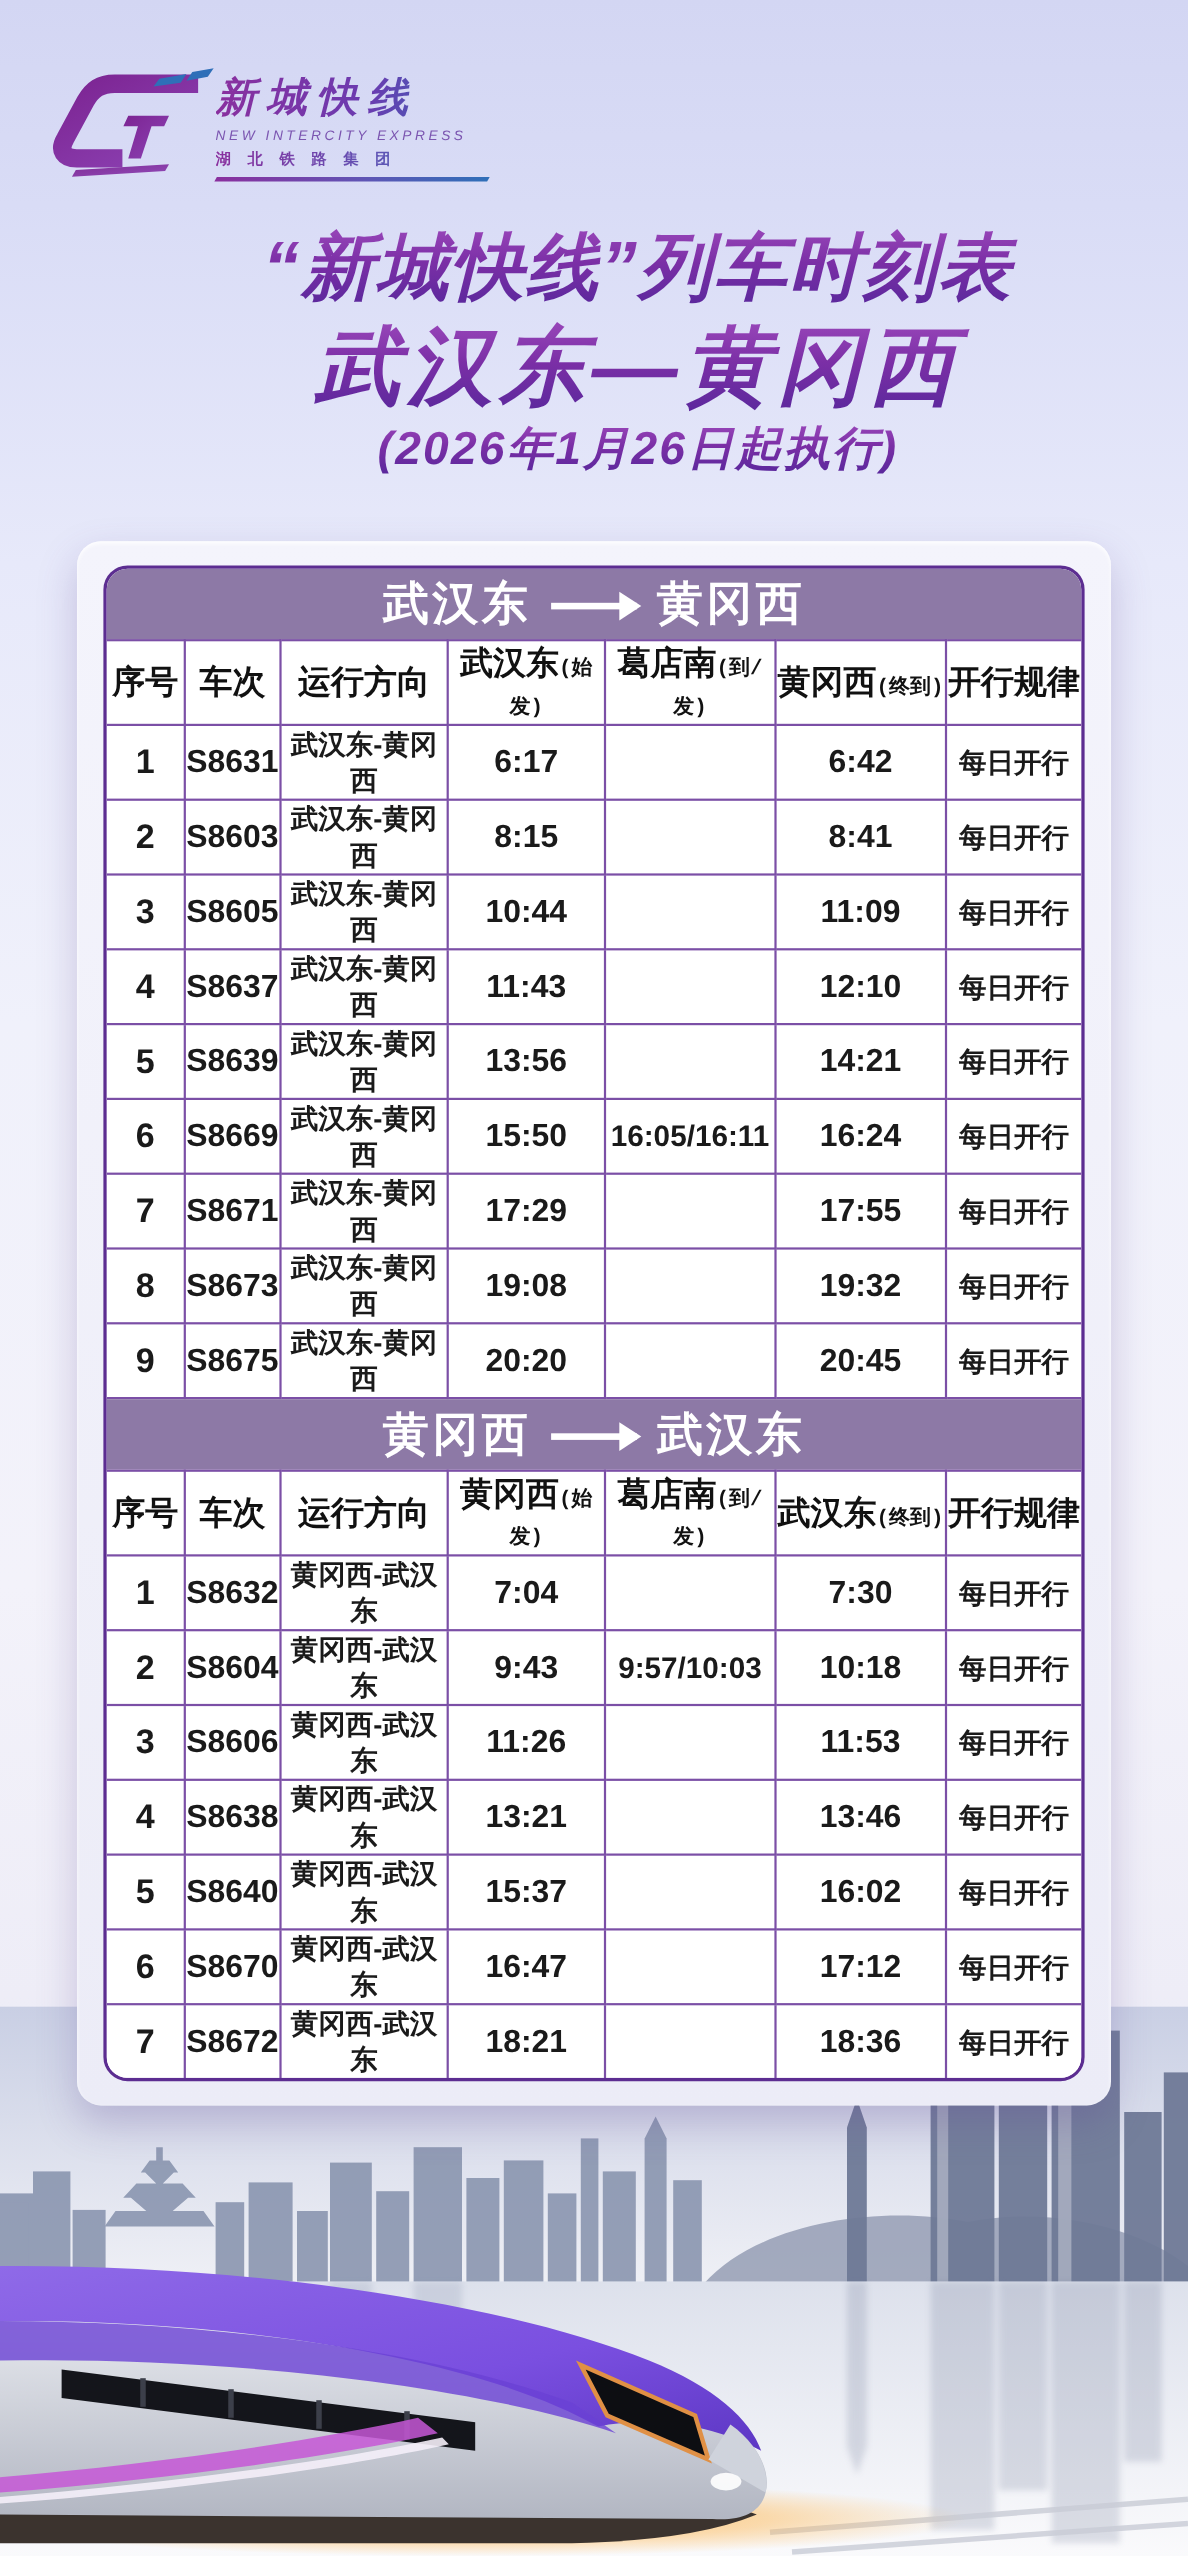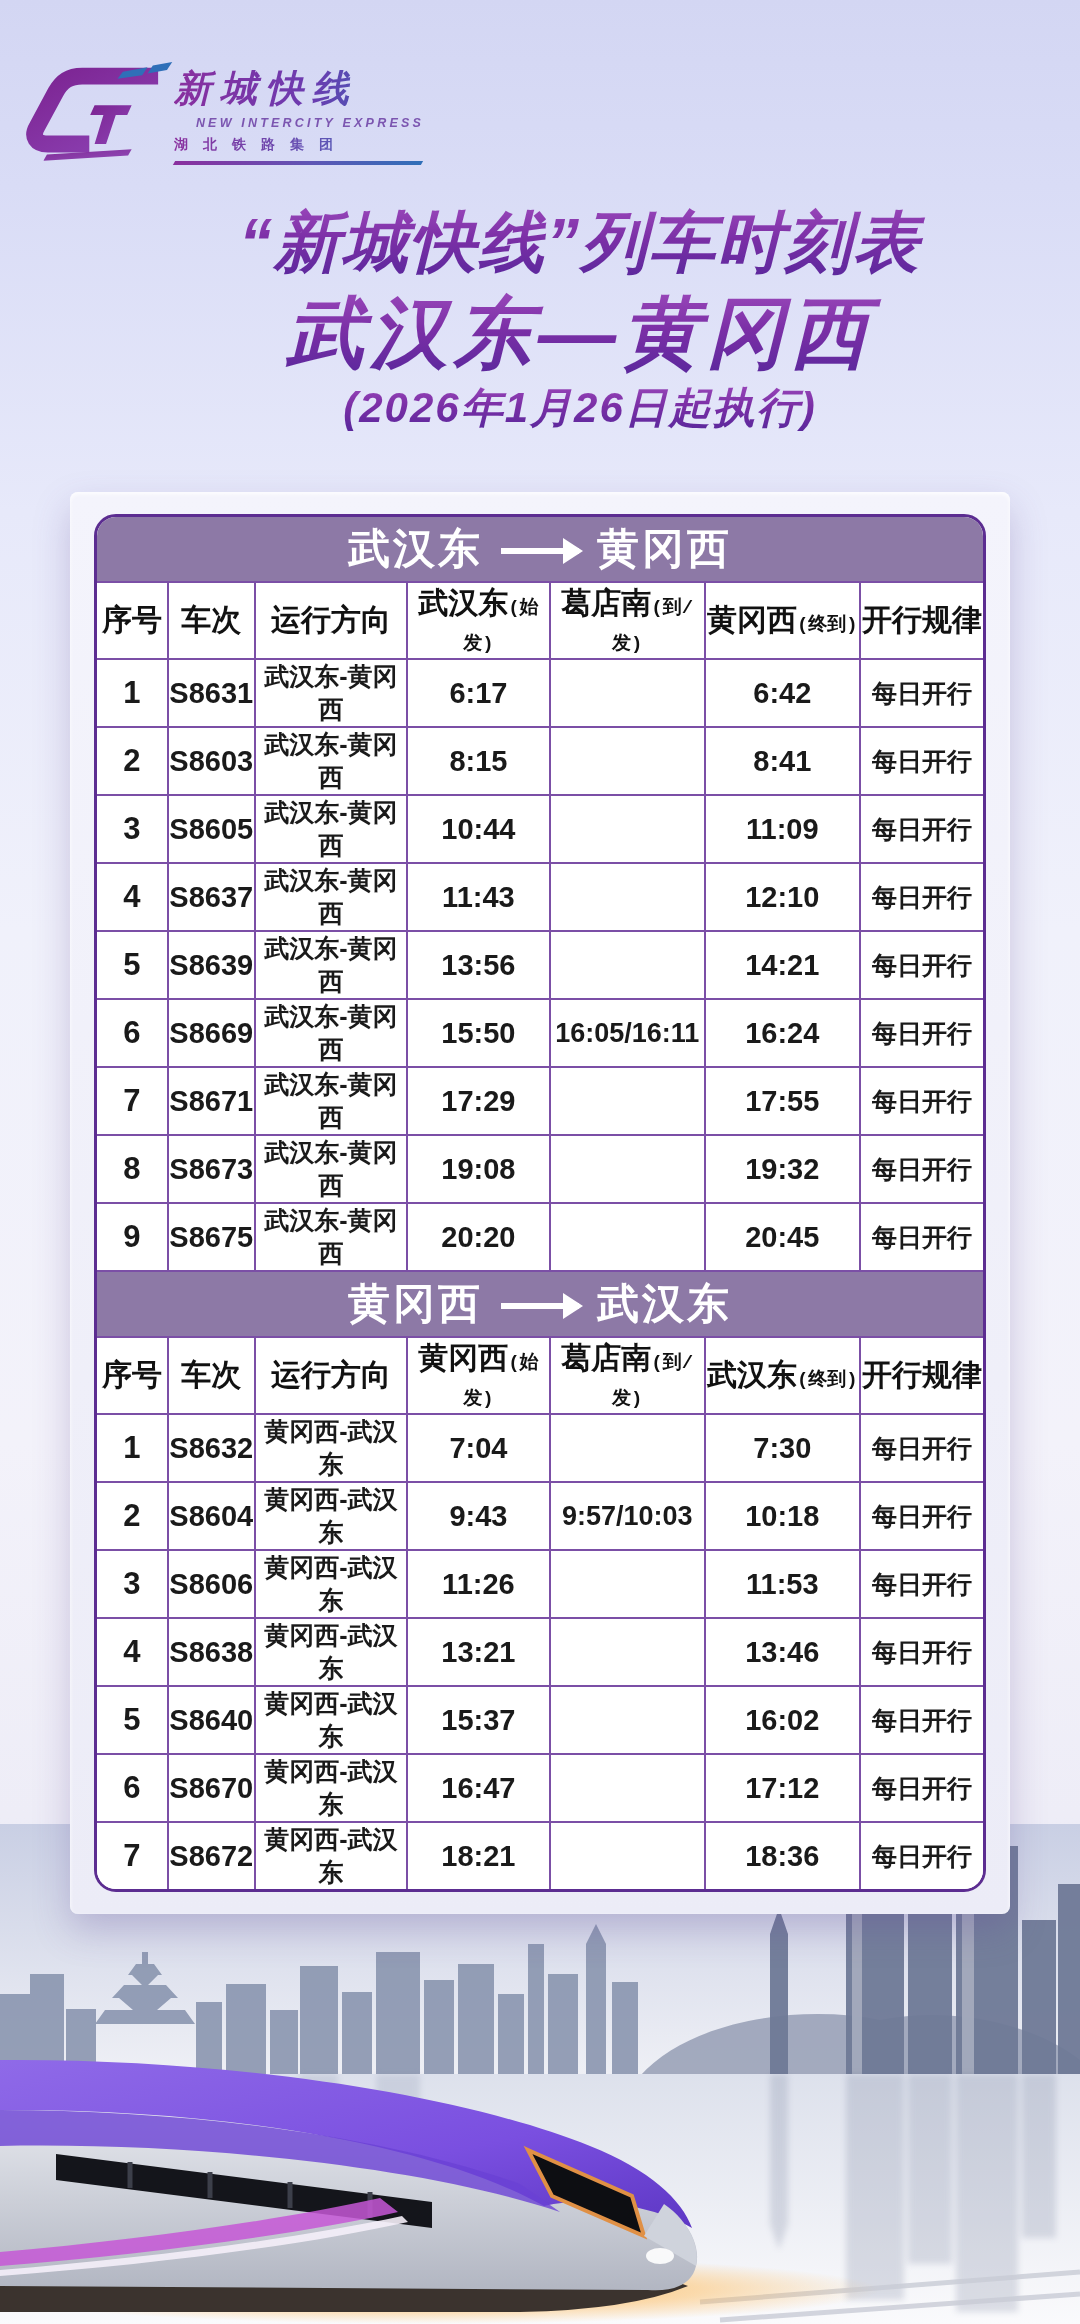--- a/index.html
+++ b/index.html
@@ -7,31 +7,31 @@
     width:1080px;height:2324px;
     font-family:"Liberation Sans","DejaVu Sans",sans-serif;
     background:#d4d7f4;
   }
   .poster{
     position:relative;width:1080px;height:2324px;overflow:hidden;
     background:linear-gradient(180deg,#d3d6f3 0%,#d9dcf6 8%,#e7e9fa 22%,#f0f1fb 40%,#f3f2fa 62%,#eeedf7 78%,#e9e9f4 100%);
   }
 
   
-  .logo{position:absolute;left:24px;top:26px;width:400px;height:190px;}
+  .logo{position:absolute;left:46px;top:26px;width:400px;height:190px;}
   .logo-g{position:absolute;left:0;top:18px;}
   .logo-text{position:absolute;left:150px;top:38px;width:250px;}
   .logo-cn{
     font-size:37px;font-weight:900;font-style:italic;letter-spacing:9px;white-space:nowrap;
     background:linear-gradient(95deg,#8a2f9e 0%,#6b3bb0 55%,#2f6fb8 100%);
     -webkit-background-clip:text;background-clip:text;color:transparent;
   }
   .logo-en{
-    margin-top:2px;font-size:12.5px;font-weight:700;font-style:italic;letter-spacing:3.2px;
-    color:#7b55b0;white-space:nowrap;text-align:right;
+    margin-top:2px;font-size:12.5px;font-weight:400;font-style:italic;letter-spacing:3.2px;
+    color:#7b55b0;white-space:nowrap;
   }
   .logo-sub{
     margin-top:6px;font-size:14px;font-weight:700;letter-spacing:15px;white-space:nowrap;
     background:linear-gradient(95deg,#8a2f9e 0%,#5f55b5 60%,#2f6fb8 100%);
     -webkit-background-clip:text;background-clip:text;color:transparent;
   }
   .logo-underline{
     margin-top:7px;height:4px;width:248px;transform:skewX(-30deg);
     background:linear-gradient(90deg,#8a2f9e 0%,#5f55b5 55%,#2f6fb8 100%);
   }
@@ -45,21 +45,21 @@
     padding-left:40px;
   }
   .t1{position:absolute;top:198px;width:100%;font-size:66px;letter-spacing:2px;}
   .t2{position:absolute;top:282px;width:100%;font-size:78px;letter-spacing:6px;}
   .t3{position:absolute;top:380px;width:100%;font-size:42px;letter-spacing:2px;}
 
   
   .card{
     position:absolute;left:70px;top:492px;width:940px;height:1422px;
     background:linear-gradient(180deg,#f4f4fc,#ececf7);
-    border-radius:8px;
+    border-radius:22px;
     box-shadow:0 16px 36px rgba(96,77,150,.28), inset 0 2px 4px rgba(255,255,255,.9);
     z-index:5;
   }
   .table-box{
     position:absolute;left:24px;top:22px;width:892px;height:1378px;
     border:3px solid #5c2d91;border-radius:22px;overflow:hidden;background:#fff;
     box-sizing:border-box;
   }
   .band{
     height:64px;background:#8d79a6;display:flex;align-items:center;justify-content:center;

